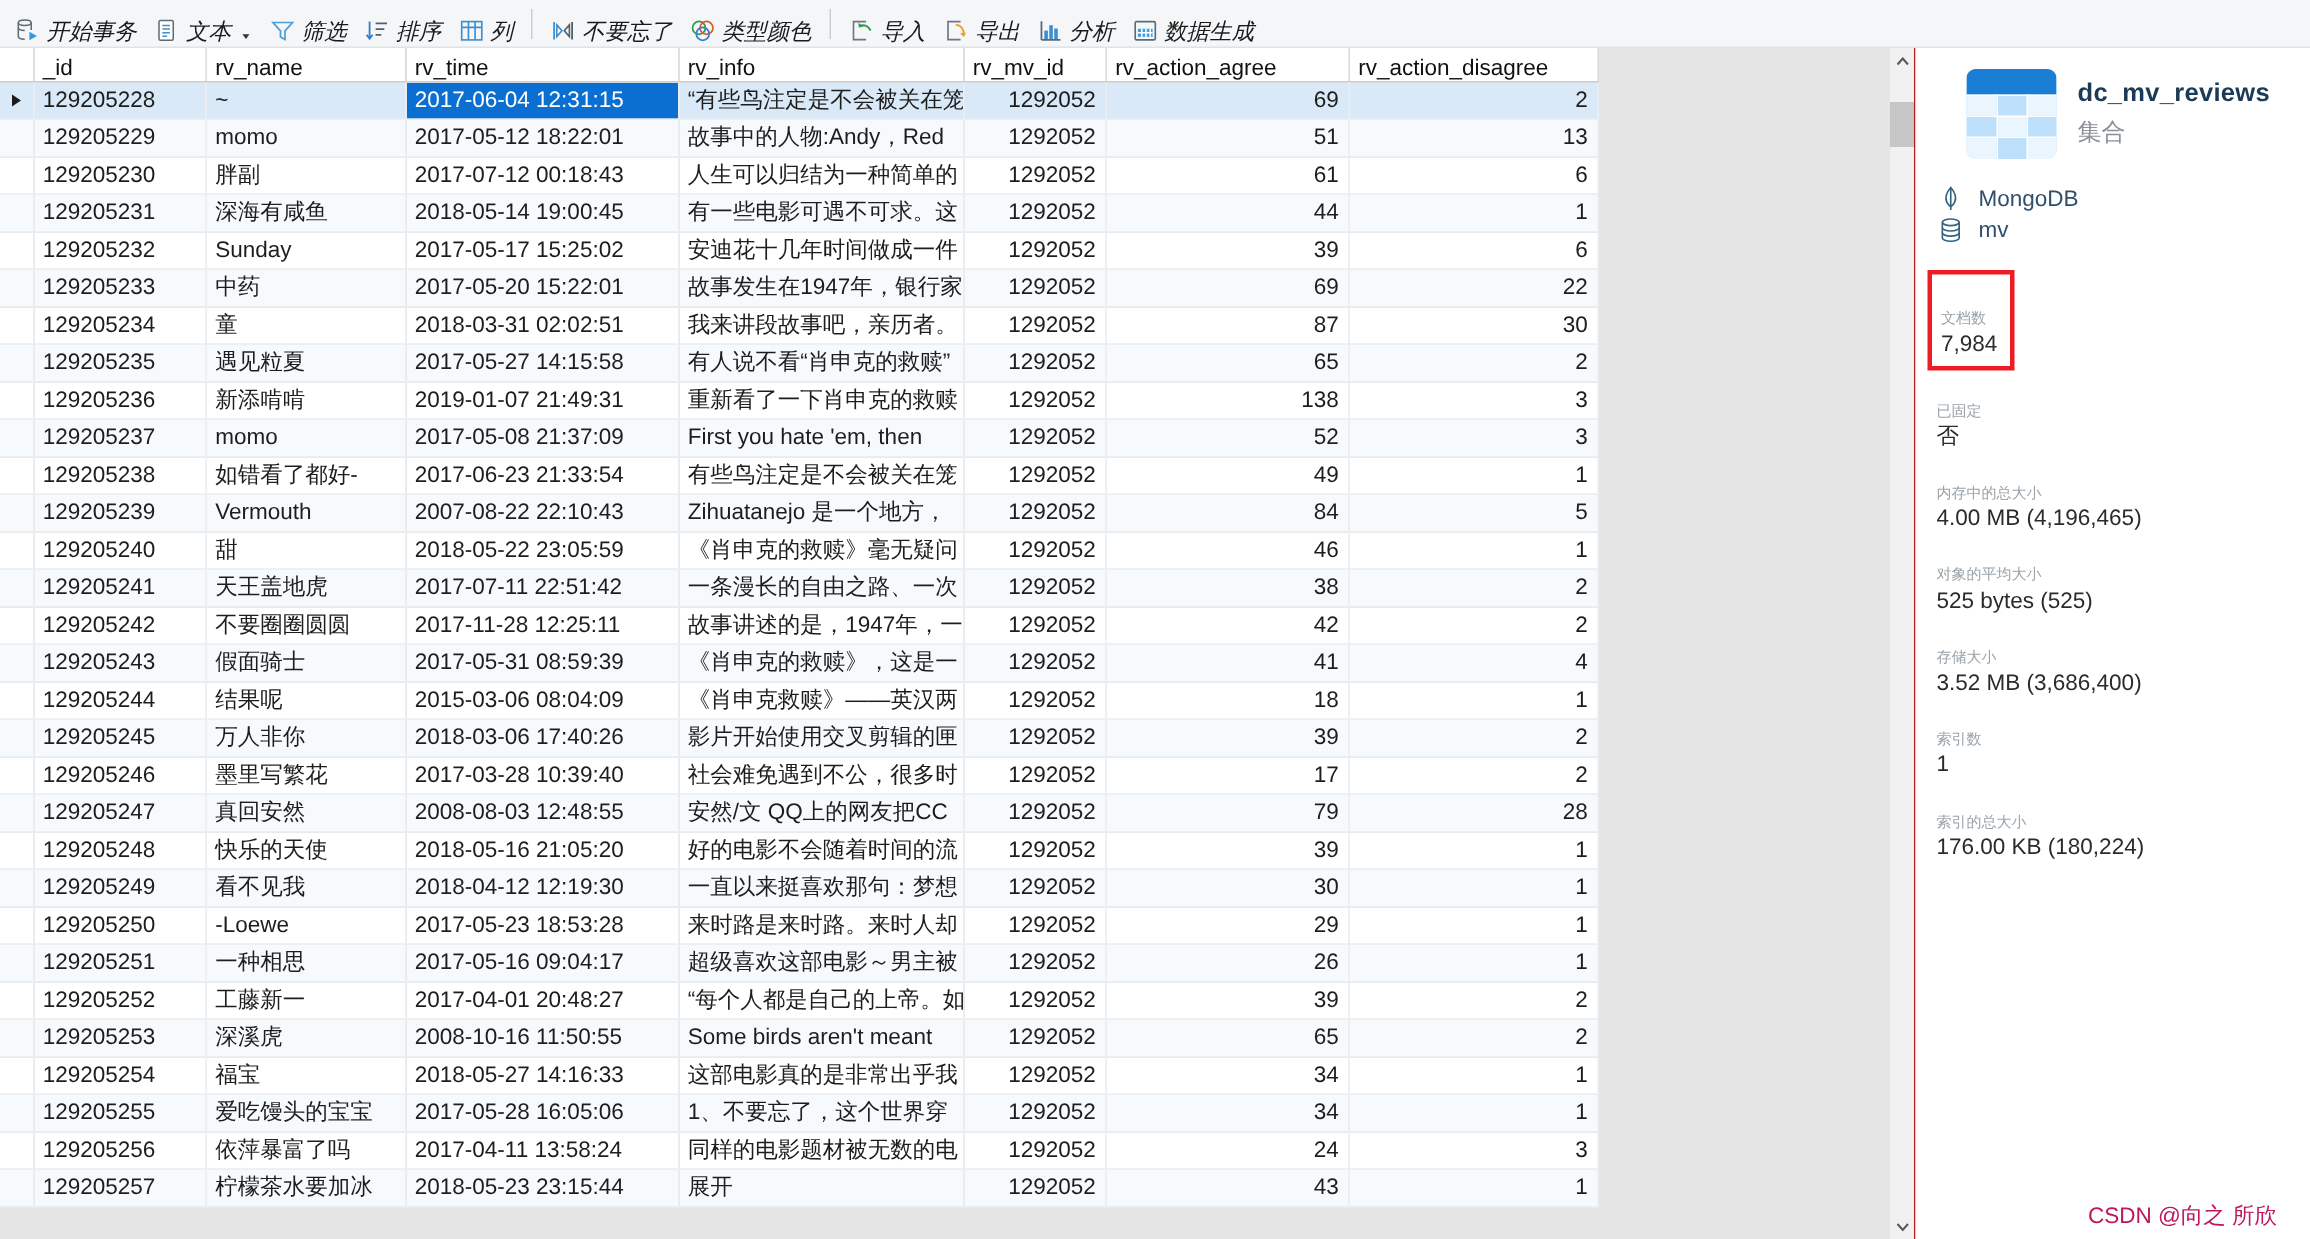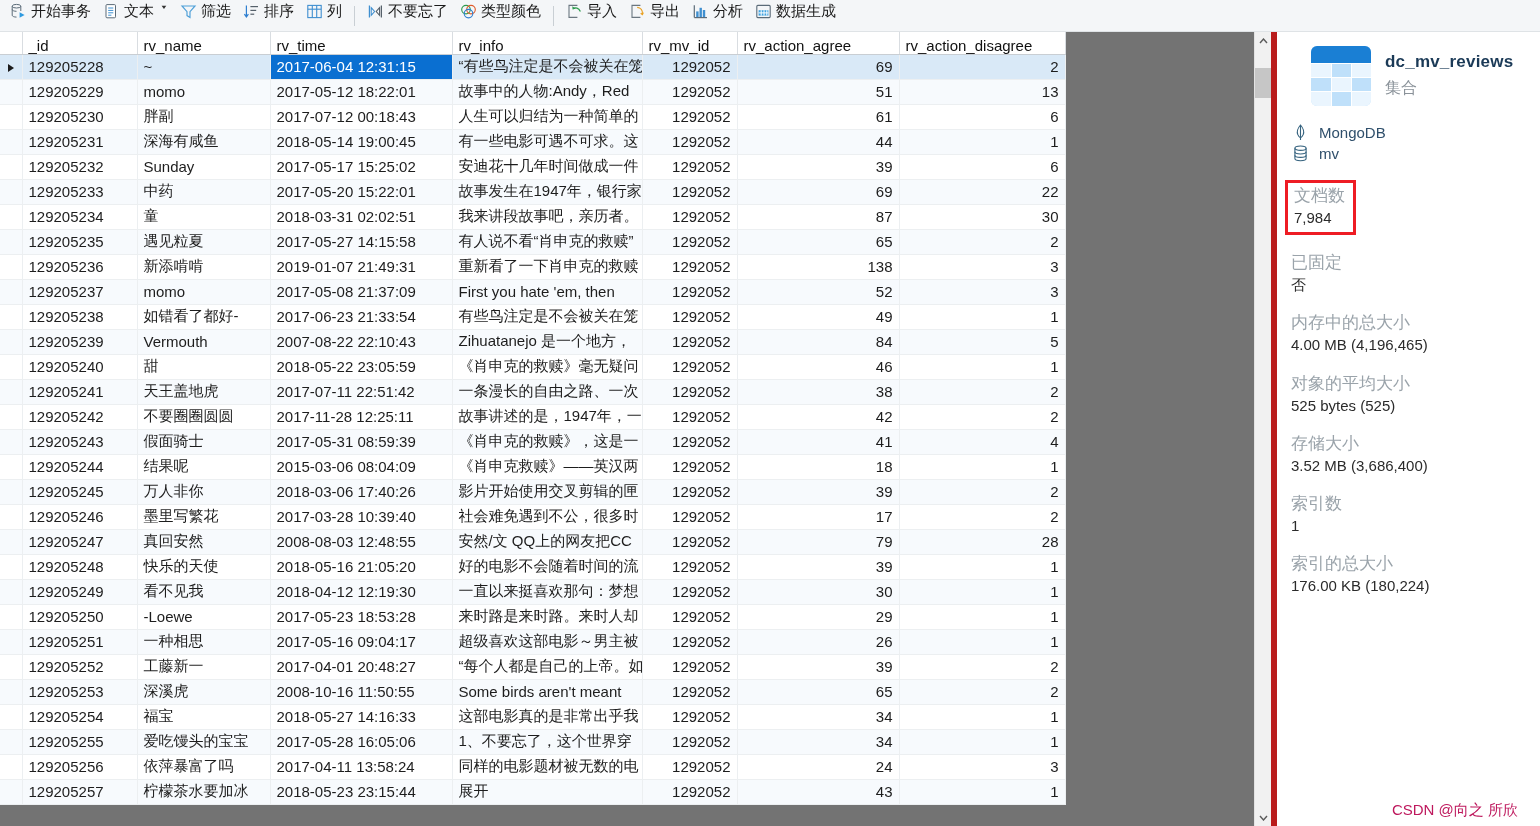--- a/index.html
+++ b/index.html
@@ -26,26 +26,27 @@
     display: flex;
     align-items: center;
     padding: 0 4px;
     gap: 0;
     font-size: 15px;
     color: #1a1a1a;
     white-space: nowrap;
   }
   .tb-item {
     display: inline-flex;
-    align-items: flex-start;
+    align-items: flex-end;
     gap: 4px;
     height: 26px;
     padding: 0 6px;
     cursor: default;
     border-radius: 2px;
+    font-style: italic;
   }
   .tb-label { font-size: 15px; line-height: 1; }
   .tb-sep {
     width: 1px; height: 20px;
     background: #c9cfd4;
     margin: 0 6px;
   }
   .tb-caret {
     font-size: 8px;
     color: #333;
@@ -60,22 +61,22 @@
     flex: 1 1 auto;
     display: flex;
     min-height: 0;
   }
   .grid-wrap {
     position: relative;
     flex: 0 0 1277px;
     width: 1277px;
     height: 100%;
     overflow: hidden;
-    background: #737373;
-    border-right: 6px solid #b91c1c;
+    background: #e5e5e5;
+    border-right: 1px solid #b91c1c;
   }
   table.grid {
     border-collapse: collapse;
     table-layout: fixed;
     width: 1065px;
     font-size: 15px;
     color: #1d1d1d;
   }
   table.grid th {
     height: 22px;
@@ -207,23 +208,24 @@
   .info-line {
     display: flex;
     align-items: center;
     gap: 9px;
     font-size: 15px;
     color: #2f4f6b;
     margin: 0 0 4px 2px;
   }
   .stat { margin-top: 17px; }
   .stat-label {
-    font-size: 17px;
+    font-size: 10px;
     color: #9aa3aa;
     line-height: 1.35;
+    margin-top: 21px;
   }
   .stat-value {
     font-size: 15px;
     color: #2b2b2b;
     line-height: 1.35;
   }
   .stat.boxed {
     display: inline-block;
     border: 3px solid #ee1c24;
     padding: 2px 8px 4px 6px;

